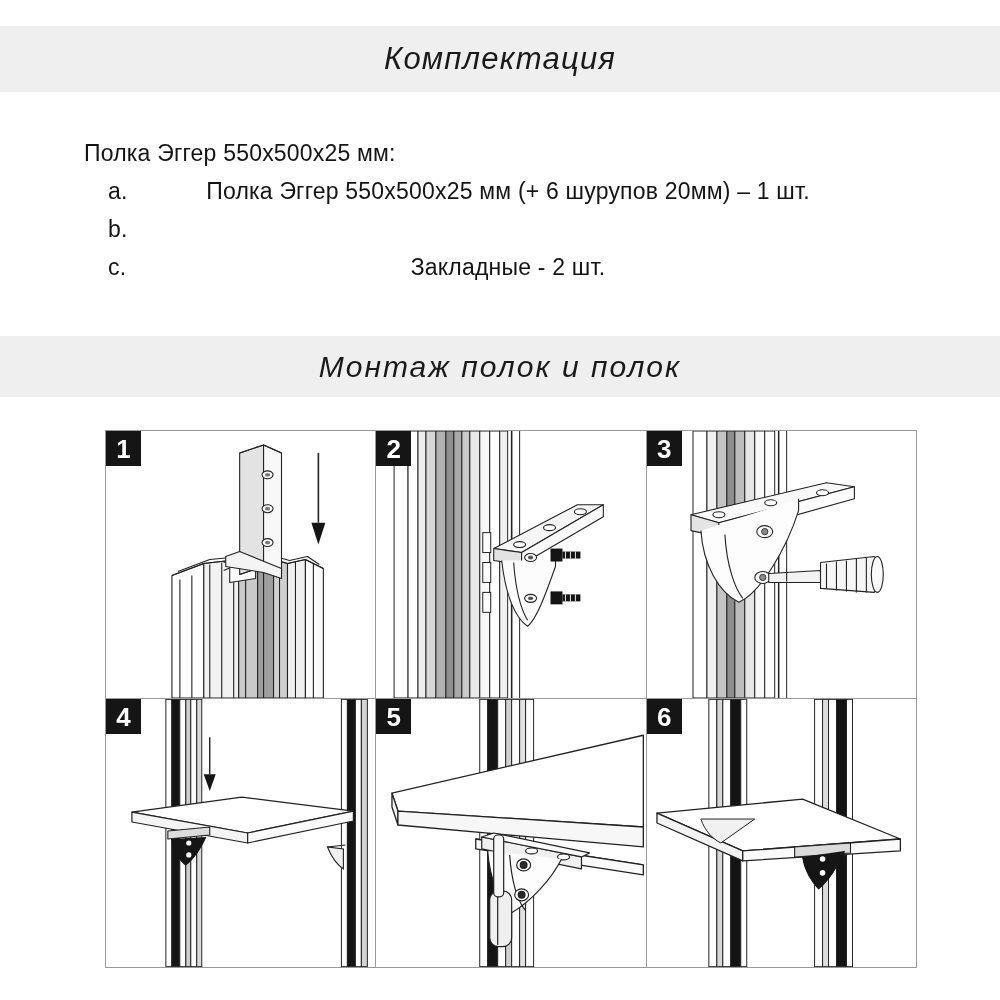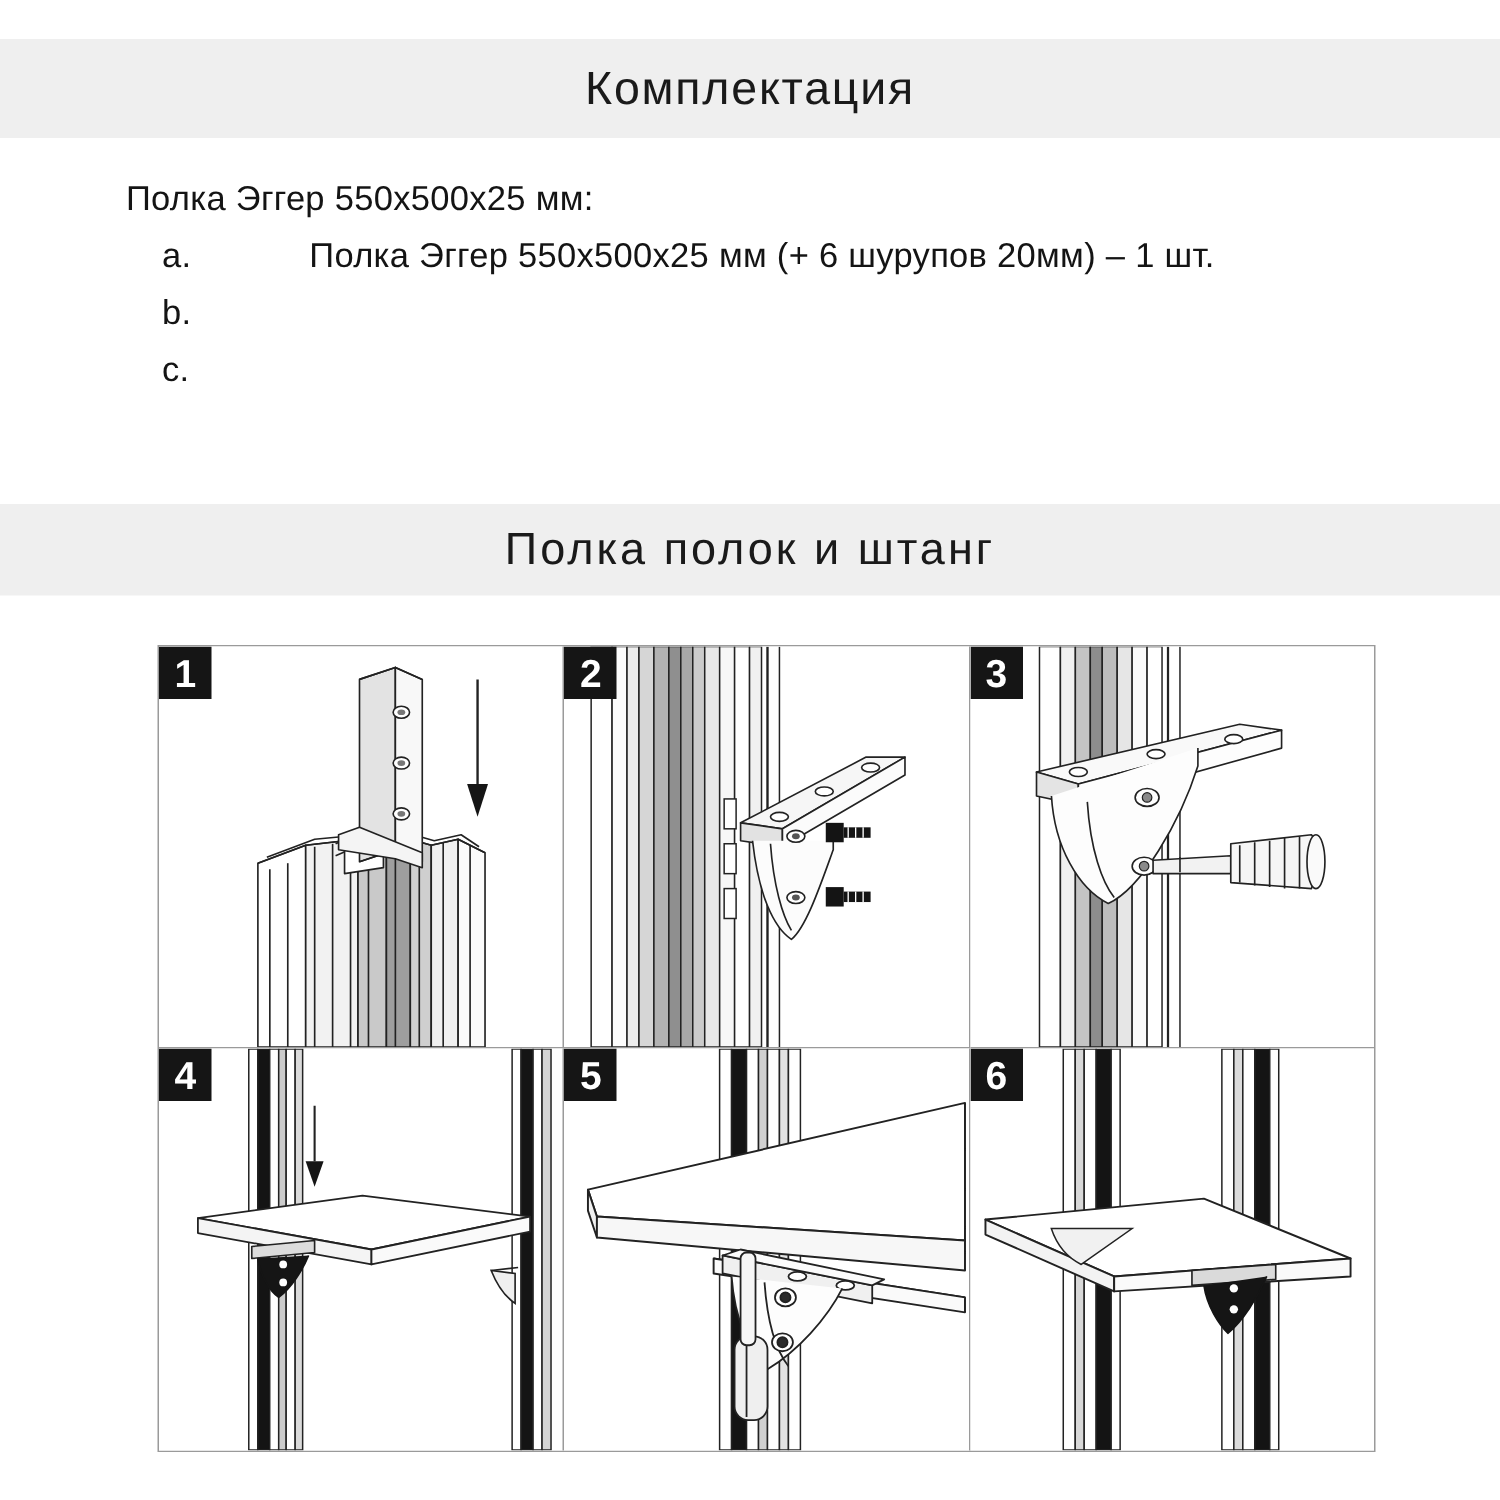--- a/index.html
+++ b/index.html
@@ -17,30 +17,32 @@
     display:flex;align-items:center;justify-content:center;
   }
   #band-komplektaciya{top:26px;height:66px;}
   #band-montazh{top:336px;height:61px;}
   .band-title{
     font-size:31px;
     letter-spacing:1.2px;
     color:#1a1a1a;
     font-weight:400;
     white-space:nowrap;
+    font-style:italic;
   }
   #band-montazh .band-title{font-size:30px;letter-spacing:2.0px;}
 
   
   #parts-list{
     position:absolute;left:84px;top:113px;width:860px;
   }
   .list-intro{
     font-size:23px;line-height:38px;color:#141414;
     letter-spacing:0.2px;
+    margin-top:21px;
   }
   ol.items{
     margin:0;padding:0;list-style:none;
   }
   ol.items li{
     display:flex;
     font-size:23px;line-height:38px;color:#141414;
     letter-spacing:0.2px;
   }
   .item-marker{
@@ -93,26 +95,27 @@
   <ol class="items">
     <li>
       <span class="item-marker">a.</span>
       <span class="item-text">Полка Эггер 550х500х25 мм (+ 6 шурупов 20мм) – 1 шт.</span>
     </li>
     <li>
       <span class="item-marker">b.</span>
     </li>
     <li>
       <span class="item-marker">c.</span>
+      <span class="item-text">Закладные - 2 шт.</span>
     </li>
   </ol>
 </div>
 
 <div class="band" id="band-montazh">
-  <div class="band-title">Полка полок и штанг</div>
+  <div class="band-title">Монтаж полок и полок</div>
 </div>
 
 <div id="diagram-grid">
 
   <div class="grid-row">
 
     <div class="panel">
       <div class="badge">1</div>
       <div class="art">
         <svg viewBox="0 0 270 268" width="100%" height="100%">

